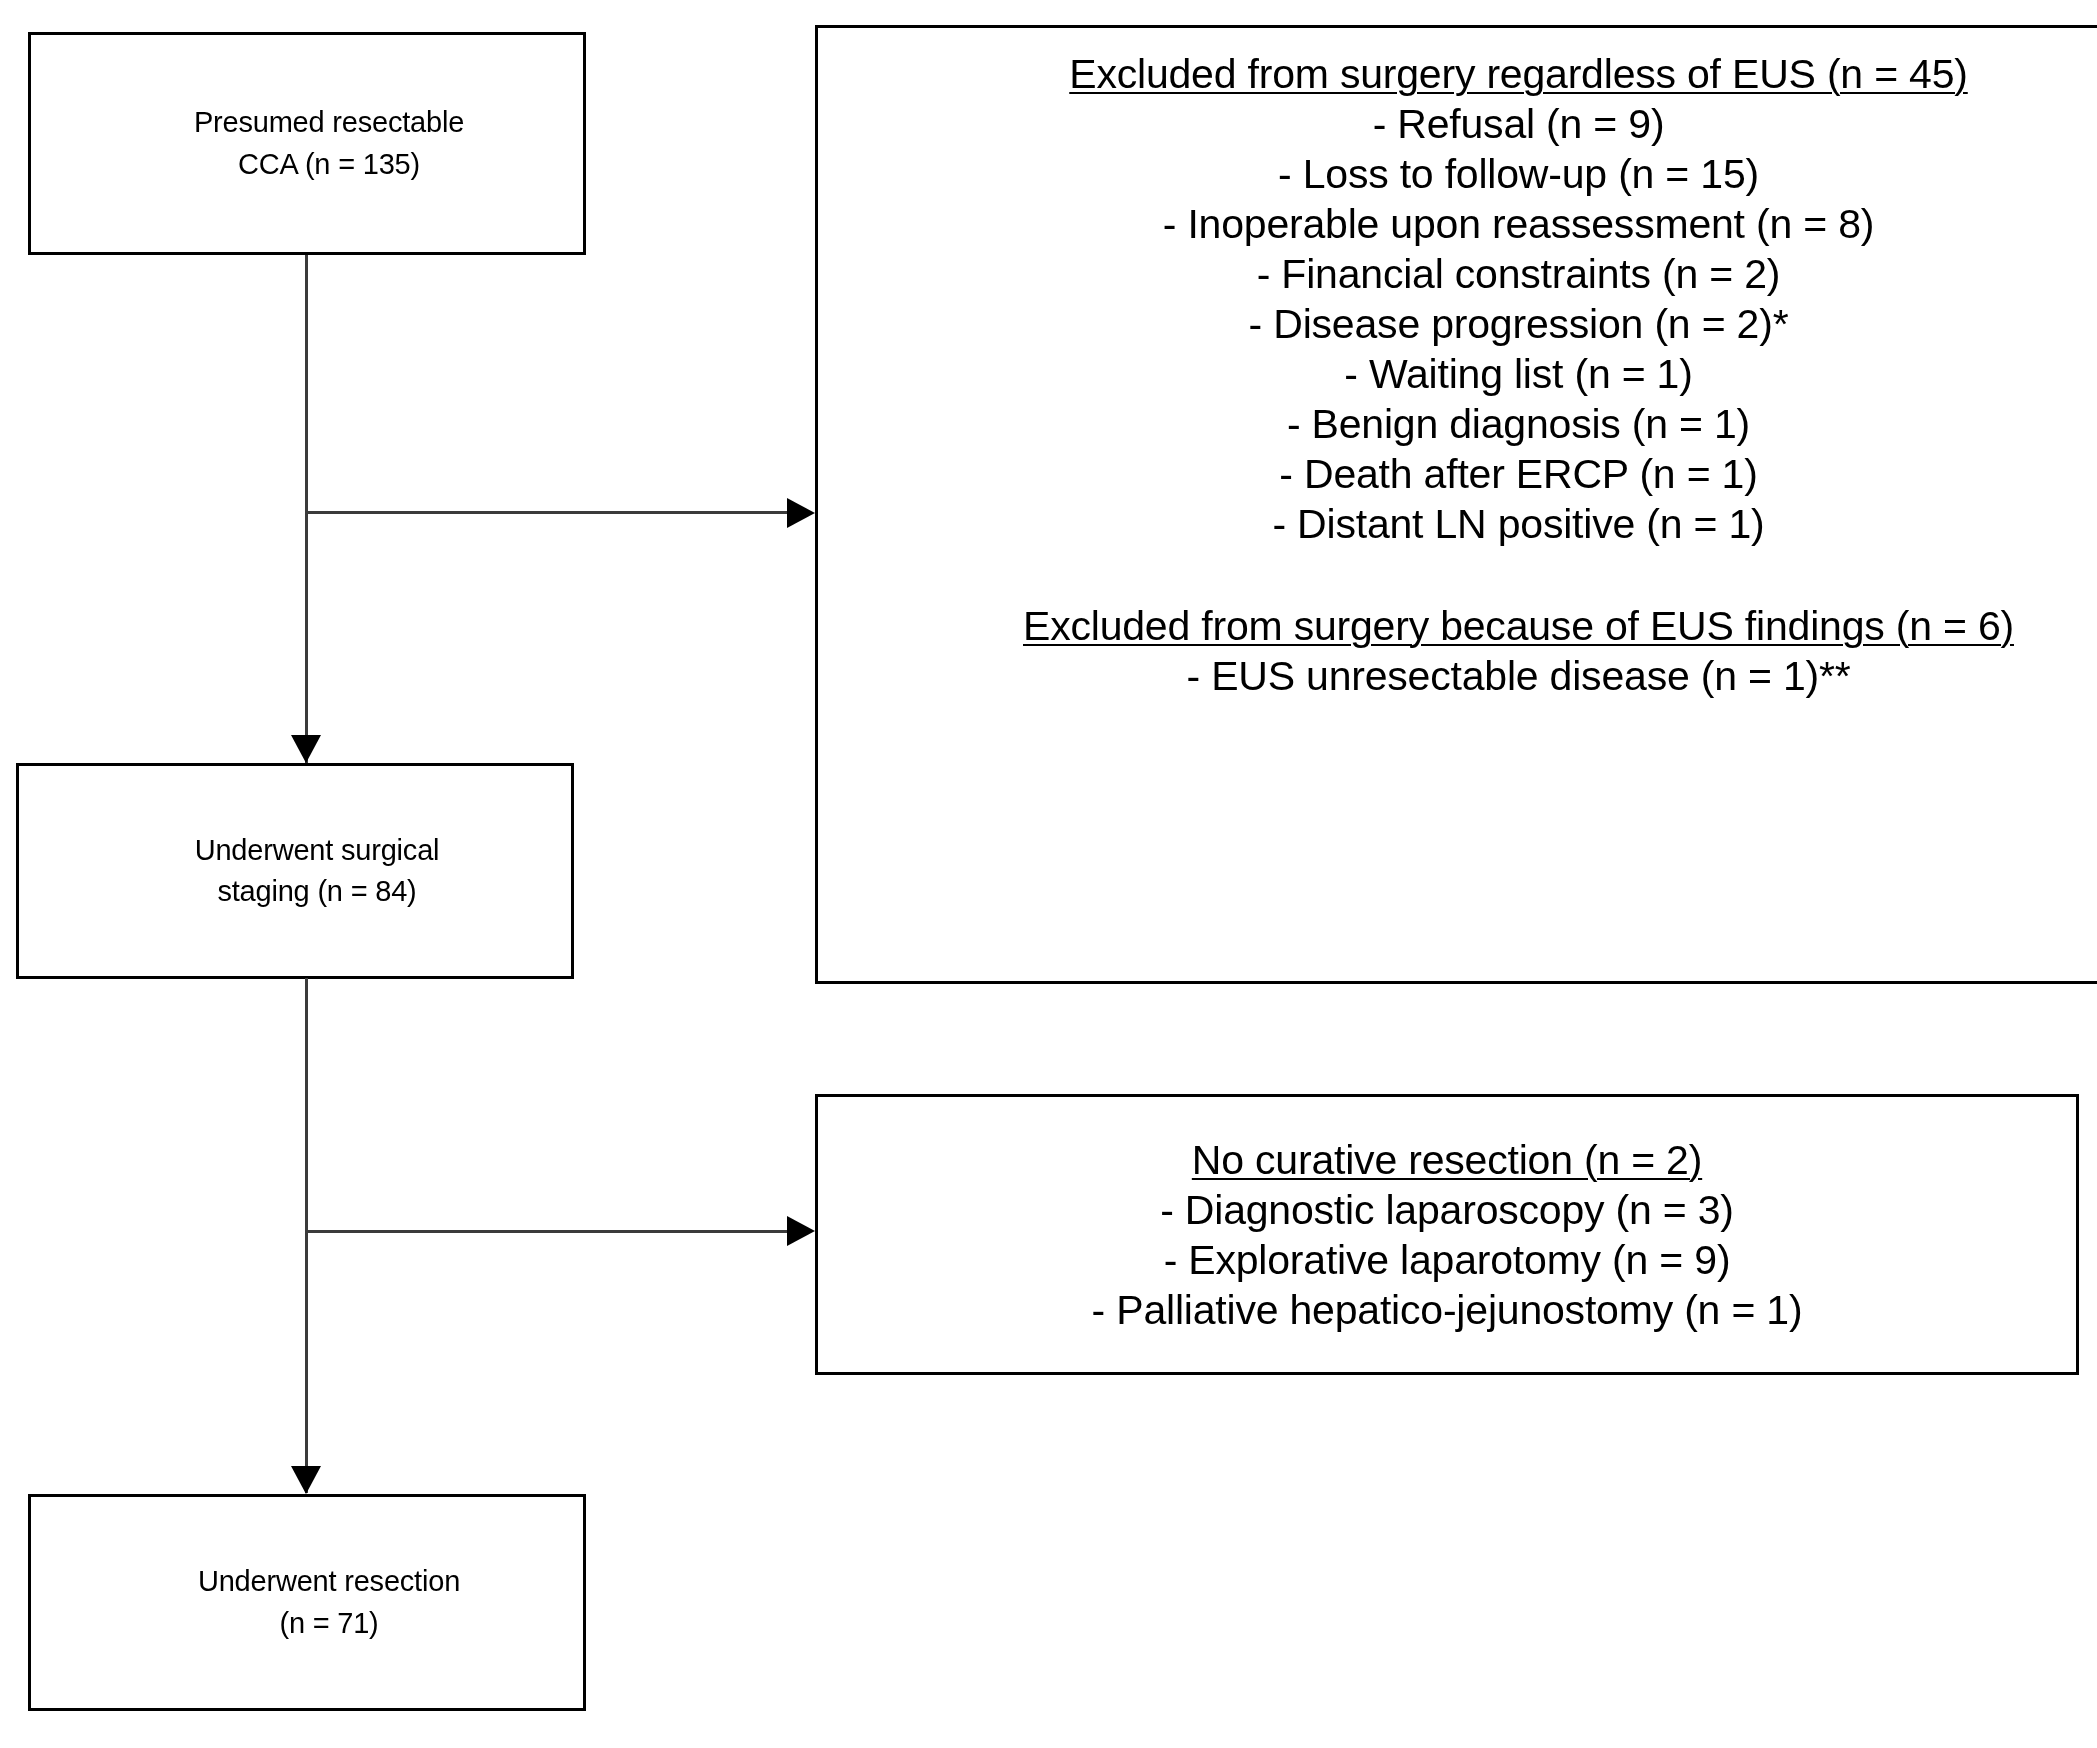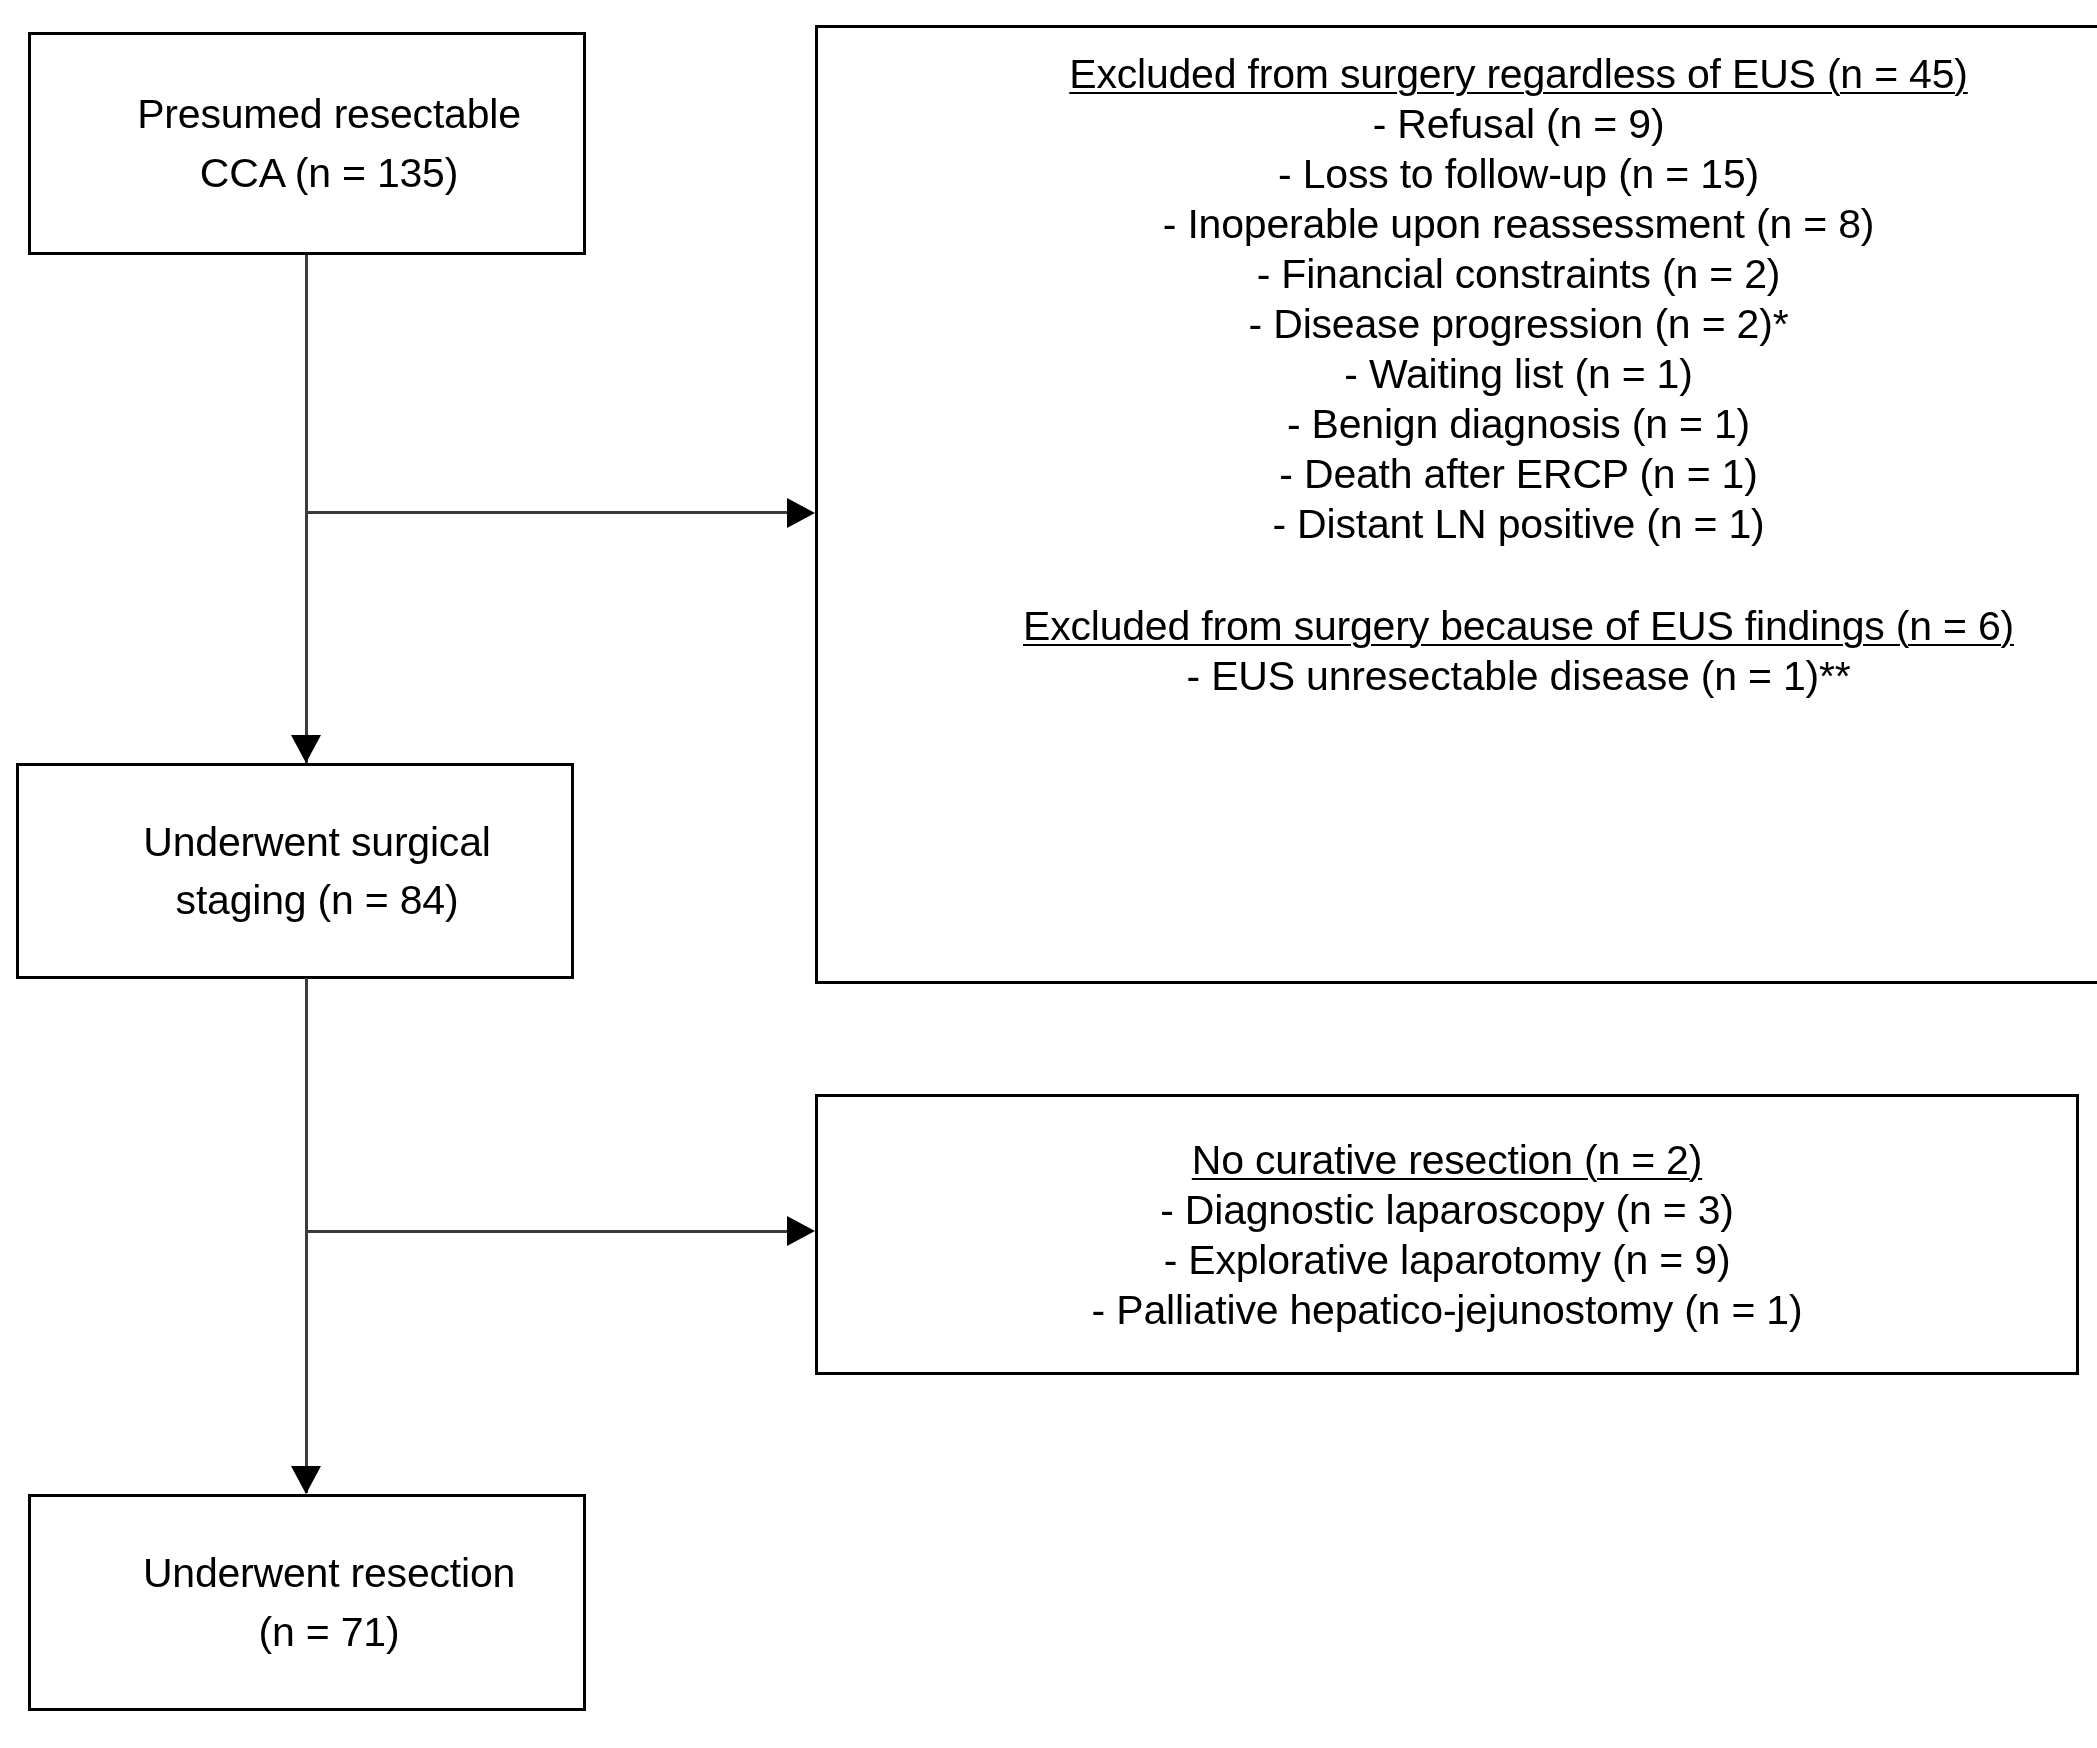--- a/index.html
+++ b/index.html
@@ -28,21 +28,21 @@
     align-items: center;
     justify-content: center;
   }
   .node-inner {
     width: 100%;
     text-align: center;
     line-height: 1.42;
   }
   .node-line {
     display: block;
-    font-size: 41px;
+    font-size: 29px;
     letter-spacing: -0.2px;
     white-space: nowrap;
     padding-left: 44px;
   }
 
   
   #node-presumed  { left: 28px;  top: 32px;   width: 558px;  height: 223px; }
   #node-staging   { left: 16px;  top: 763px;  width: 558px;  height: 216px; }
   #node-resection { left: 28px;  top: 1494px; width: 558px;  height: 217px; }
 

